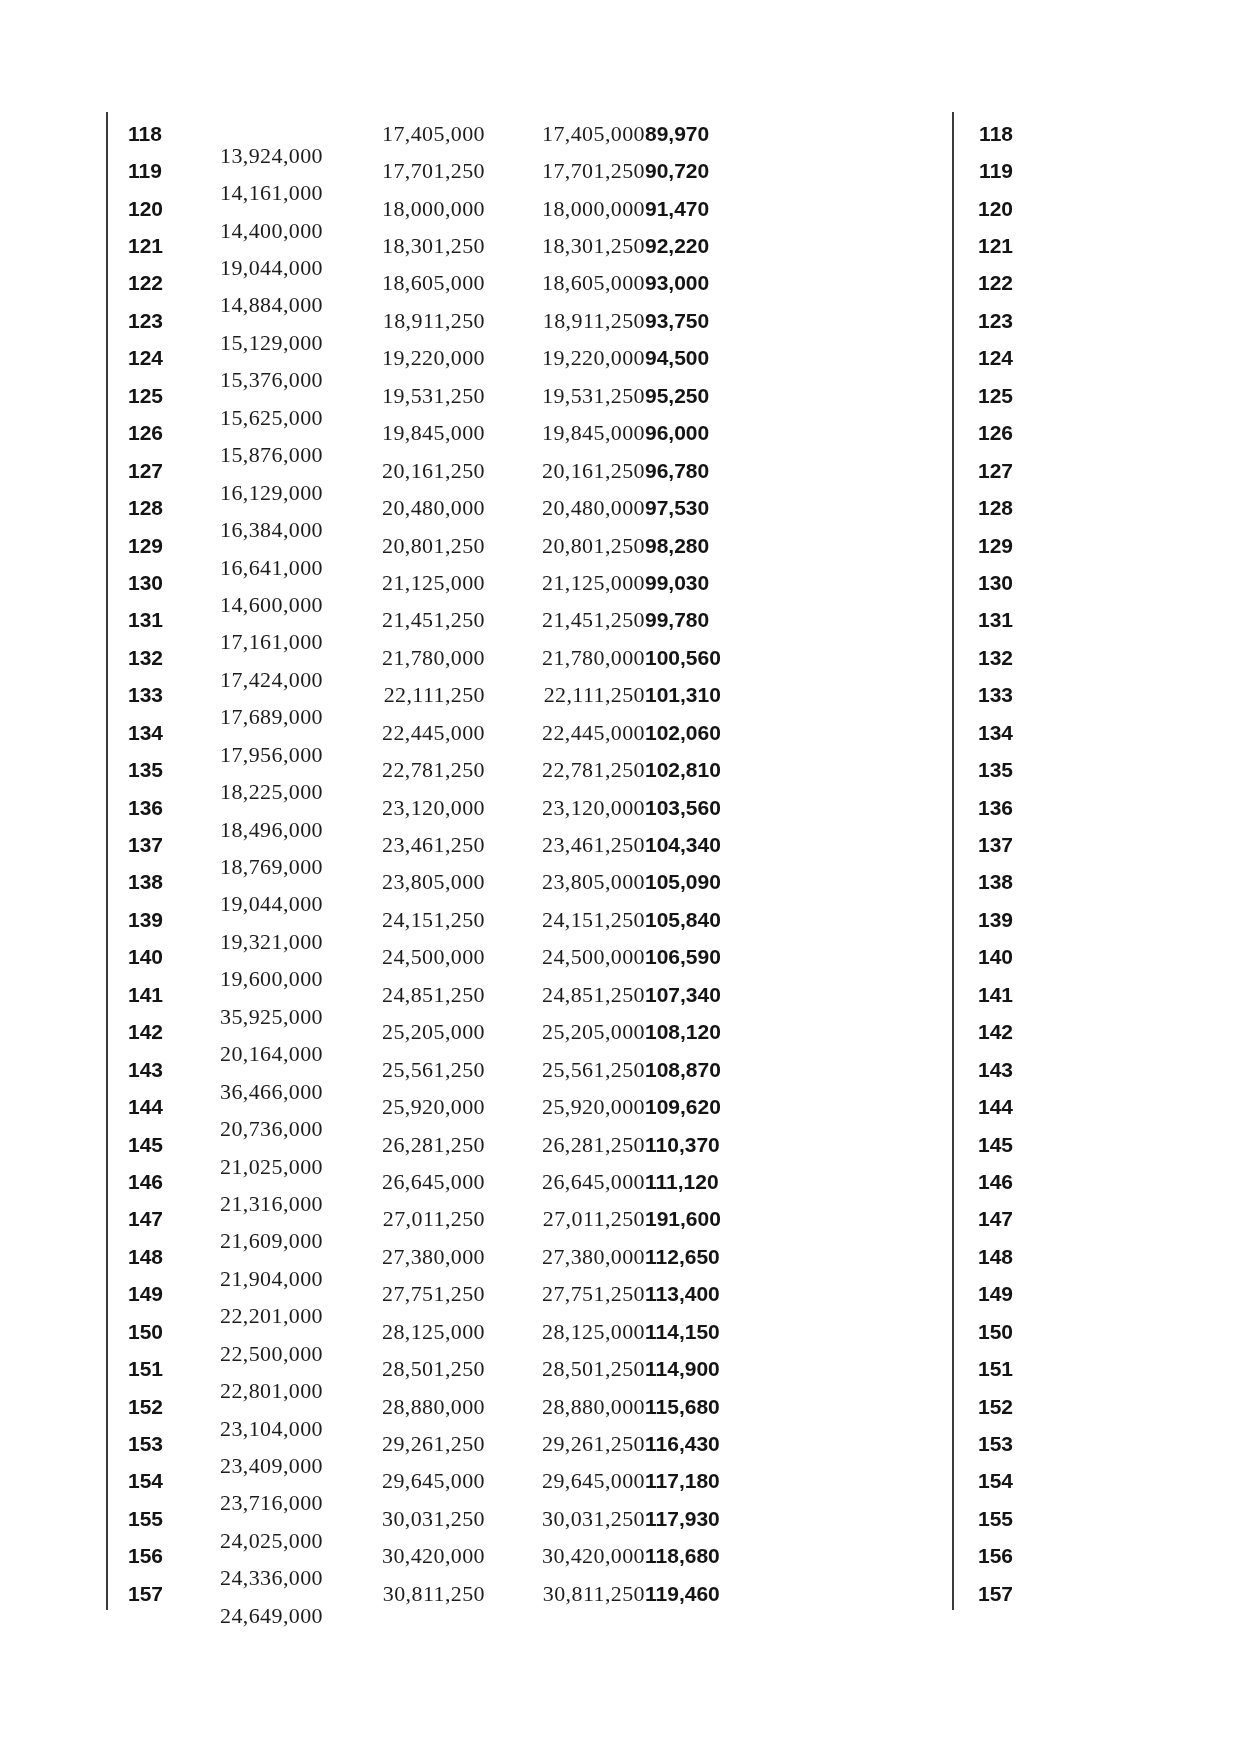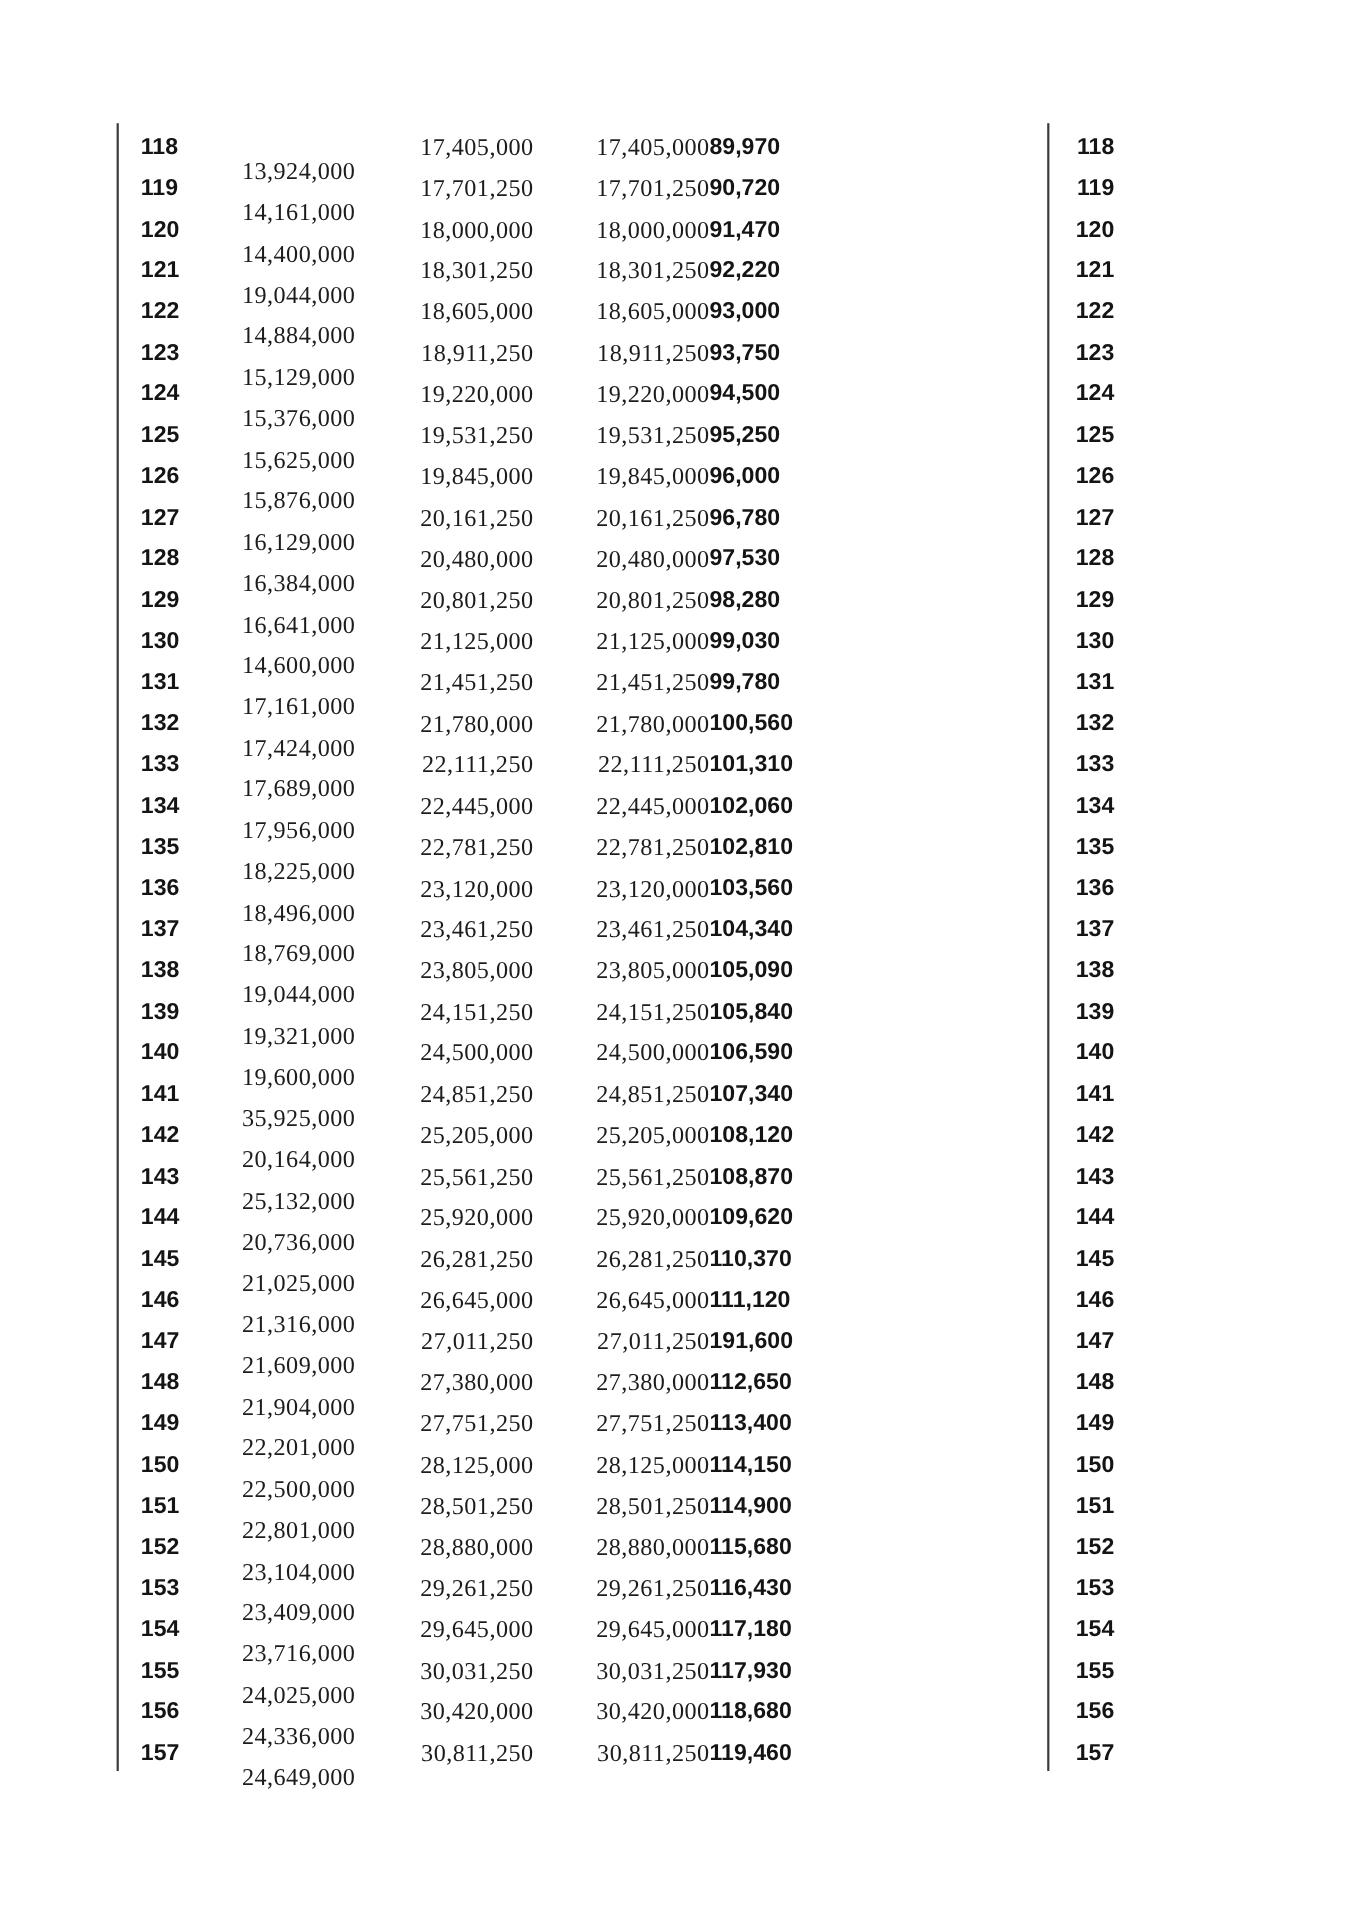--- a/index.html
+++ b/index.html
@@ -262,21 +262,21 @@
       <div class="row">
         <span class="cell cell-bold c1">142</span>
         <span class="cell cell-serif c2">20,164,000</span>
         <span class="cell cell-serif c3">25,205,000</span>
         <span class="cell cell-serif c4">25,205,000</span>
         <span class="cell cell-bold c5">108,120</span>
         <span class="cell cell-bold c6">142</span>
       </div>
       <div class="row">
         <span class="cell cell-bold c1">143</span>
-        <span class="cell cell-serif c2">25,132,000</span>
+        <span class="cell cell-serif c2">36,466,000</span>
         <span class="cell cell-serif c3">25,561,250</span>
         <span class="cell cell-serif c4">25,561,250</span>
         <span class="cell cell-bold c5">108,870</span>
         <span class="cell cell-bold c6">143</span>
       </div>
       <div class="row">
         <span class="cell cell-bold c1">144</span>
         <span class="cell cell-serif c2">20,736,000</span>
         <span class="cell cell-serif c3">25,920,000</span>
         <span class="cell cell-serif c4">25,920,000</span>

